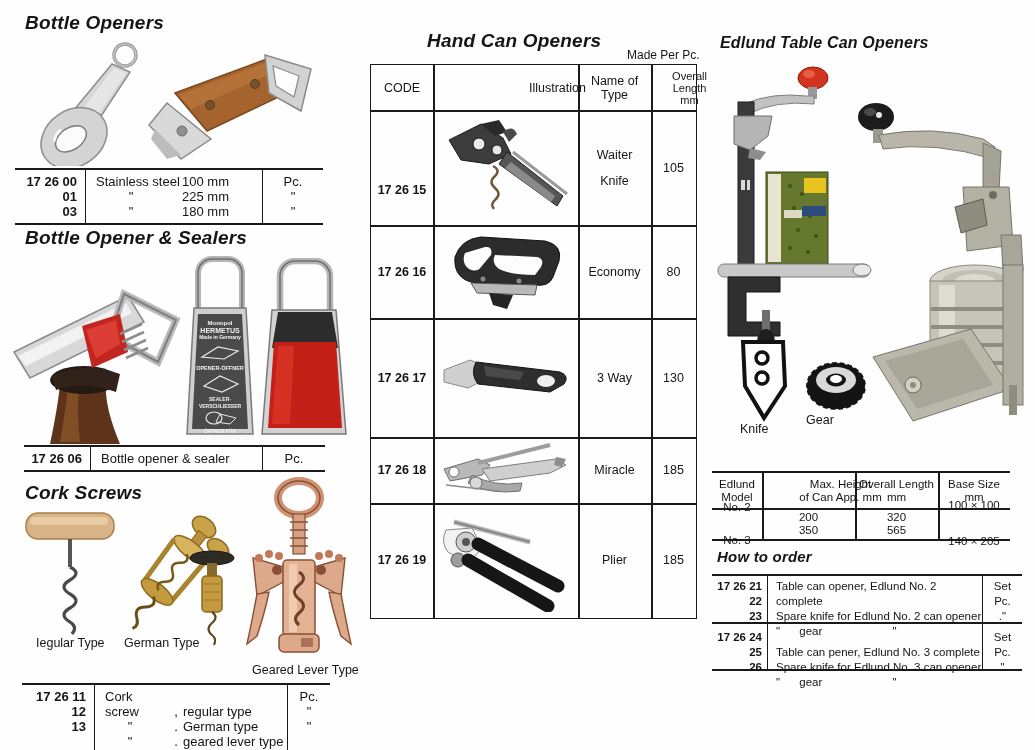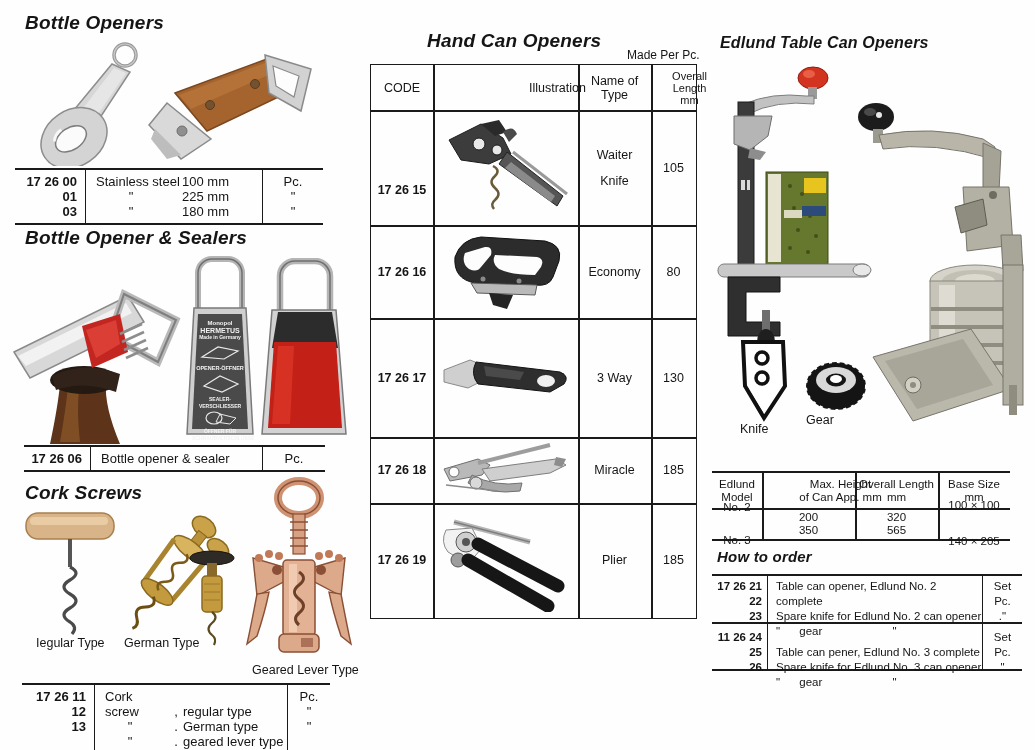--- a/index.html
+++ b/index.html
@@ -487,21 +487,21 @@
   </div>
 
   <div class="abs sec-title" style="left:717px;top:548px;font-size:15px;">How to order</div>
 
   <div class="rtable" style="left:712px;top:574px;width:310px;height:93px;">
     <div class="hline" style="top:46px;"></div>
     <div class="order-col order-code" style="left:0;width:50px;padding:3px 5px 0 0;">
       <div>17 26 21</div>
       <div>22</div>
       <div>23</div>
-      <div style="margin-top:6px;">11 26 24</div>
+      <div style="margin-top:6px;">17 26 24</div>
       <div>25</div>
       <div>26</div>
     </div>
     <div class="order-col order-desc" style="left:55px;width:216px;padding:3px 0 0 8px;box-sizing:border-box;">
       <div>Table can opener, Edlund No. 2 complete</div>
       <div>Spare knife for Edlund No. 2 can opener</div>
       <div class="pre">"      gear                      "</div>
       <div style="margin-top:6px;">Table can pener, Edlund No. 3 complete</div>
       <div>Spare knife for Edlund No. 3 can opener</div>
       <div class="pre">"      gear                      "</div>

